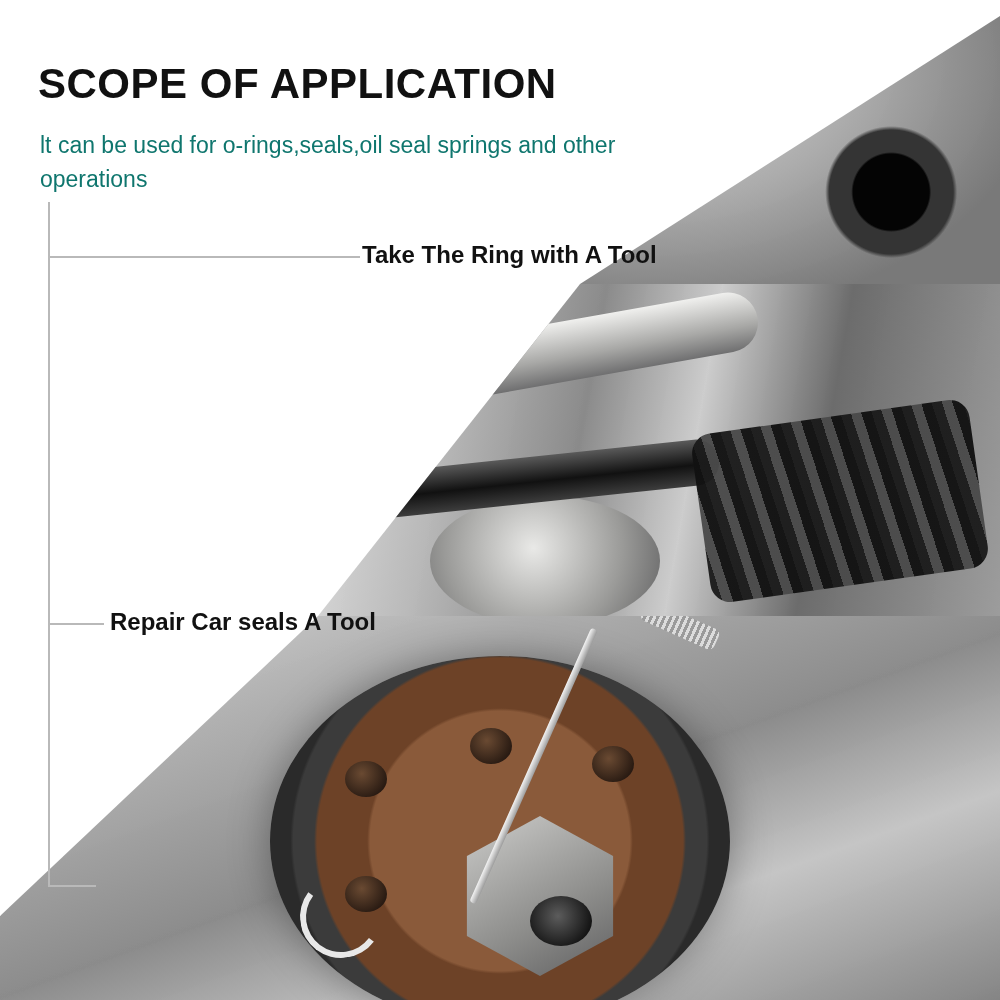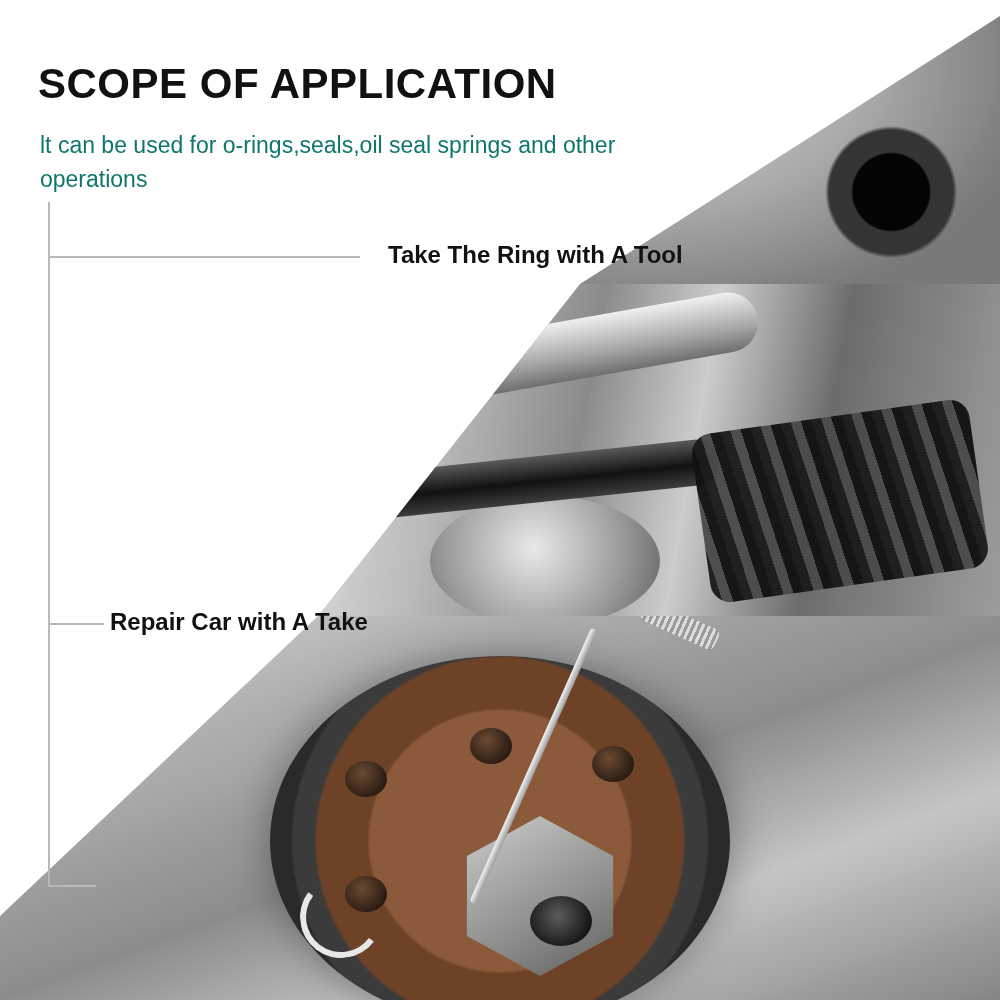--- a/index.html
+++ b/index.html
@@ -234,21 +234,21 @@
   }
 
   .caption {
     position: absolute;
     font-size: 24px;
     color: #111111;
     font-family: "Liberation Sans", sans-serif;
     font-weight: 600;
     white-space: nowrap;
   }
-  .caption-1 { left: 388px; top: 225px; }
+  .caption-1 { left: 362px; top: 225px; }
   .caption-2 { left: 110px; top: 592px; }
 </style>
 </head>
 <body>
 
 <div id="page">
 
   <div class="photo-layer">
 
     <div class="photo photo-top">
@@ -289,15 +289,15 @@
 
   <div class="subtitle">lt can be used for o-rings,seals,oil seal springs and other operations</div>
 
   <div class="bracket bracket-v"></div>
   <div class="bracket bracket-h1"></div>
   <div class="bracket bracket-h2"></div>
   <div class="bracket bracket-h3"></div>
 
   <div class="caption caption-1">Take The Ring with A Tool</div>
 
-  <div class="caption caption-2">Repair Car with A Take</div>
+  <div class="caption caption-2">Repair Car seals A Tool</div>
 
 </div>
 
 </body></html>

